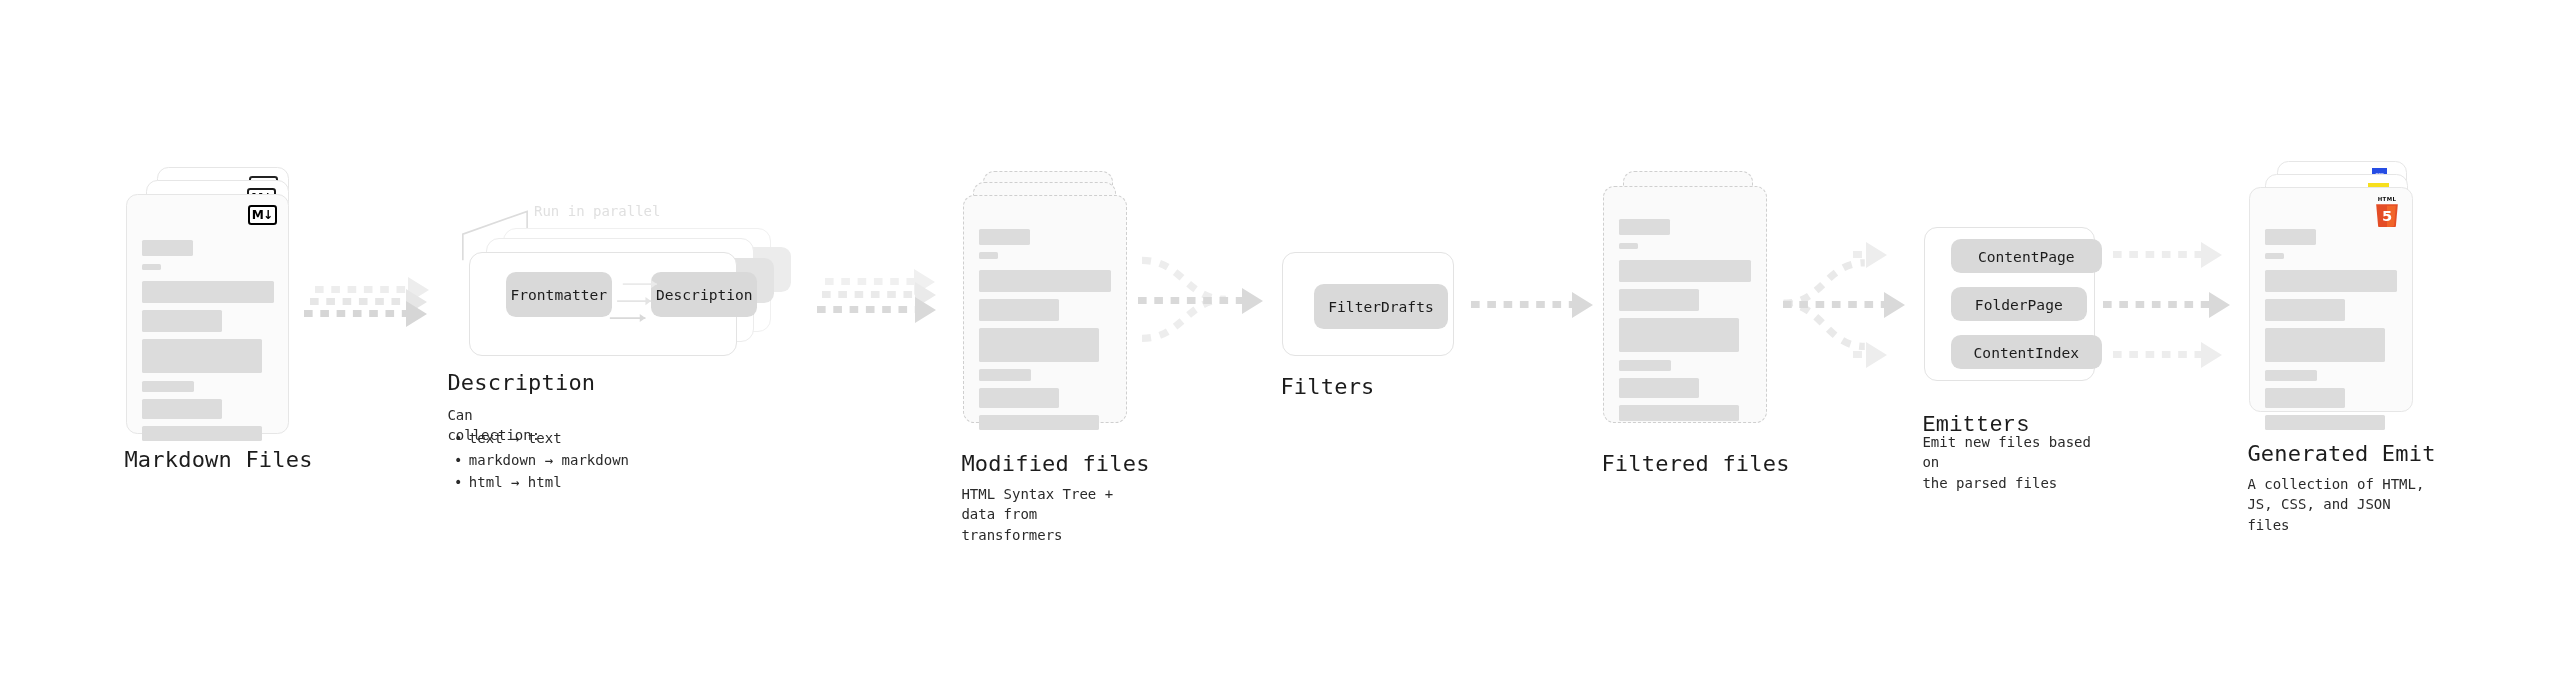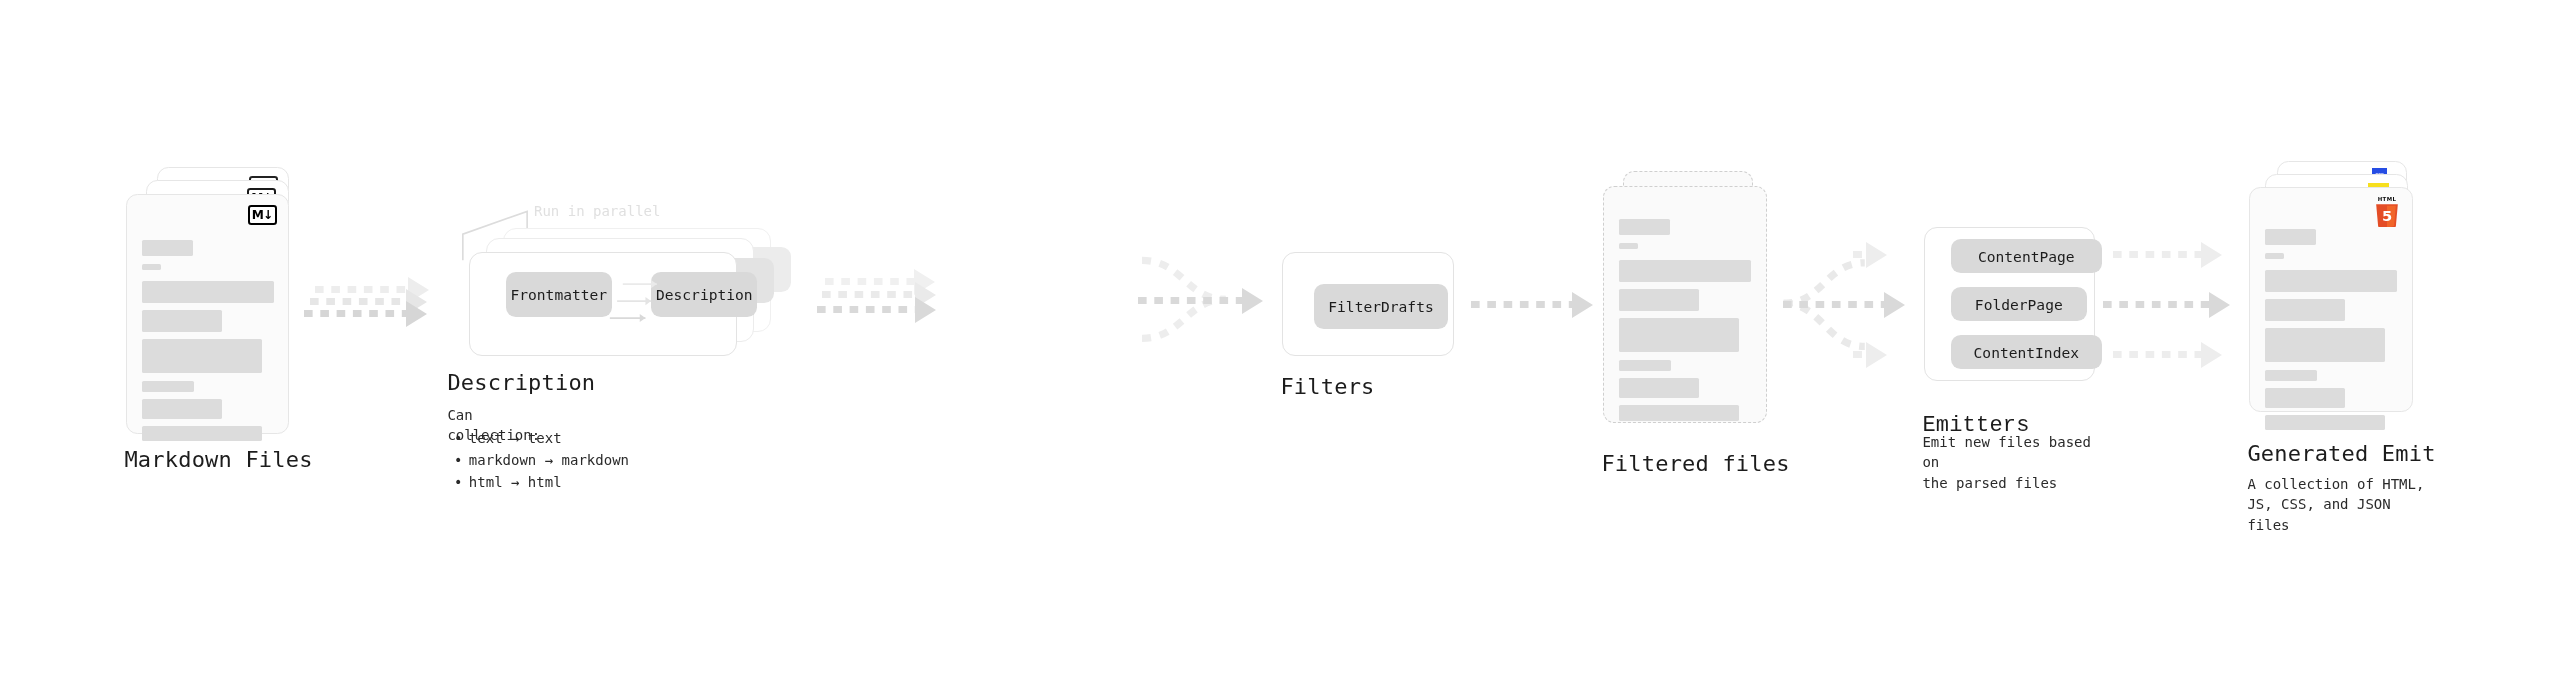--- a/index.html
+++ b/index.html
@@ -306,20 +306,41 @@
     <div class="arrow" style="left:822px; top:289px; width:117px; color:#eaeaea;">
       <div class="shaft" style="width:94px;"></div>
       <div class="head" style="left:93px;"></div>
     </div>
     <div class="arrow" style="left:817px; top:304px; width:124px; color:#d9d9d9;">
       <div class="shaft" style="width:99px;"></div>
       <div class="head" style="left:98px;"></div>
     </div>
   </div>
 
+  <div class="stage" style="left:963px; top:171px;">
+    <div class="doc-stack" style="width:179px; height:268px;">
+      <div class="doc dashed" style="left:20.3px; top:0px; width:130px; height:32.5px;"></div>
+      <div class="doc dashed" style="left:9.8px; top:11.4px; width:143px; height:32.5px;"></div>
+      <div class="doc dashed" style="left:0px; top:24.4px; width:164px; height:228px;">
+        <div class="doc-lines" style="top:32.5px;">
+          <div class="line" style="width:51px;  height:16.3px;"></div>
+          <div class="line" style="width:18.7px;  height:6.5px;  margin-bottom:10.6px;"></div>
+          <div class="line" style="width:132px; height:22px;"></div>
+          <div class="line" style="width:80px;  height:22px;"></div>
+          <div class="line" style="width:120px; height:34px;"></div>
+          <div class="line" style="width:52px;  height:11.4px;"></div>
+          <div class="line" style="width:80px;  height:19.5px;"></div>
+          <div class="line" style="width:120px; height:15.4px;"></div>
+        </div>
+      </div>
+    </div>
+    <div class="stage-title" style="position:absolute; left:-1.6px; top:280px;">Modified files</div>
+    <div class="stage-sub" style="position:absolute; left:-1.6px; top:313px;">HTML Syntax Tree +
+data from transformers</div>
+  </div>
 
   <div>
     <svg class="svg-layer" style="left:1138px; top:244px; width:154px; height:114px;" viewBox="0 0 190 140">
       <path d="M 5 20 C 55 20, 60 68, 108 68" fill="none" stroke="#ededed" stroke-width="9" stroke-dasharray="11 11" stroke-linecap="butt"></path>
       <path d="M 5 116 C 55 116, 60 68, 108 68" fill="none" stroke="#ededed" stroke-width="9" stroke-dasharray="11 11" stroke-linecap="butt"></path>
     </svg>
     <div class="arrow" style="left:1138px; top:295px; width:130px; color:#d9d9d9;">
       <div class="shaft" style="width:106px;"></div>
       <div class="head" style="left:104px;"></div>
     </div>

